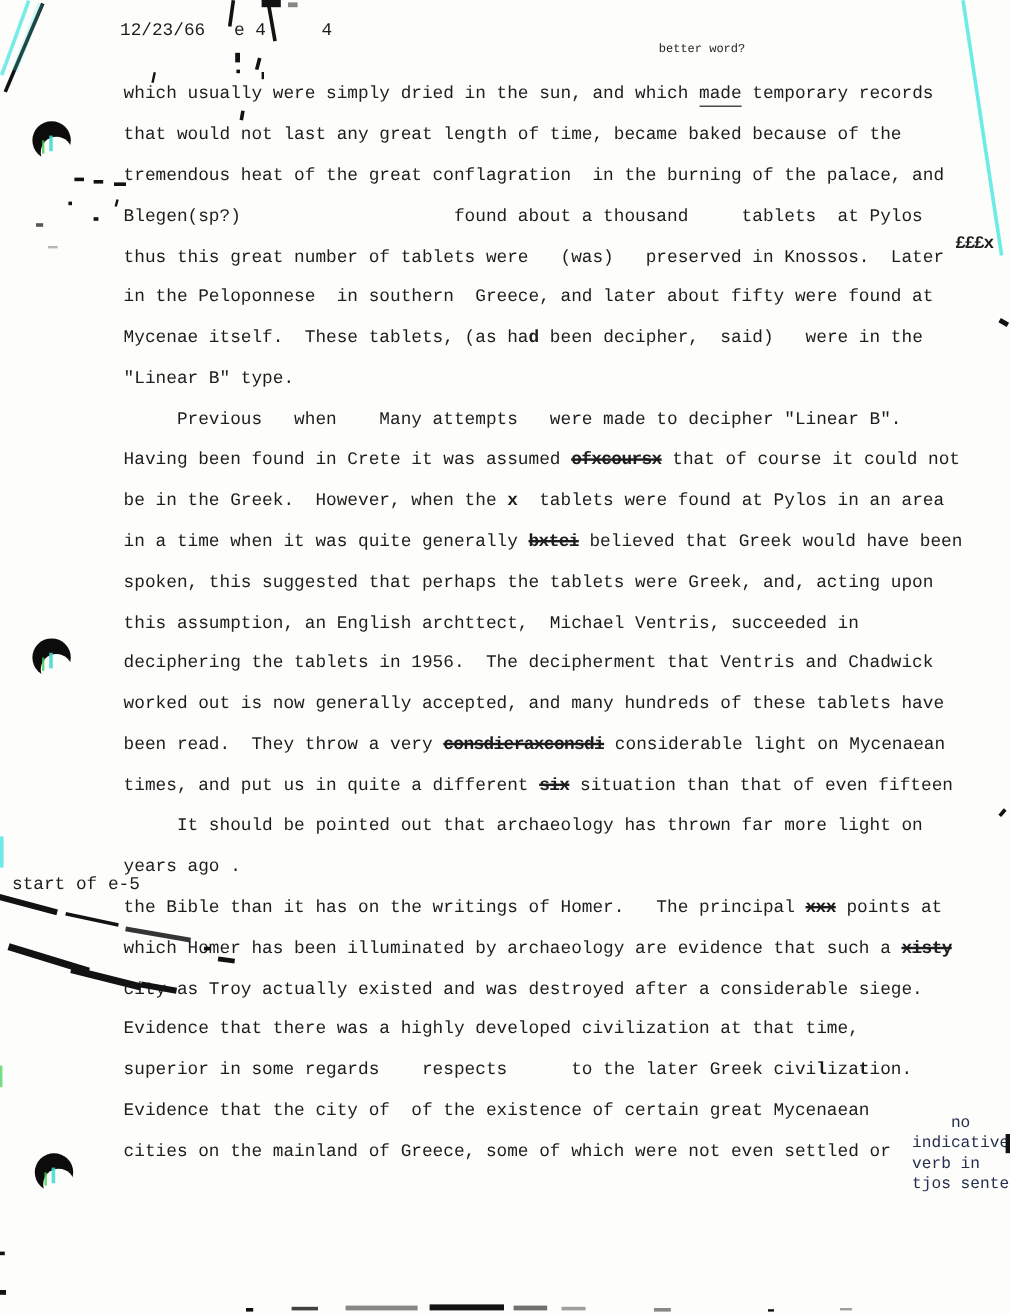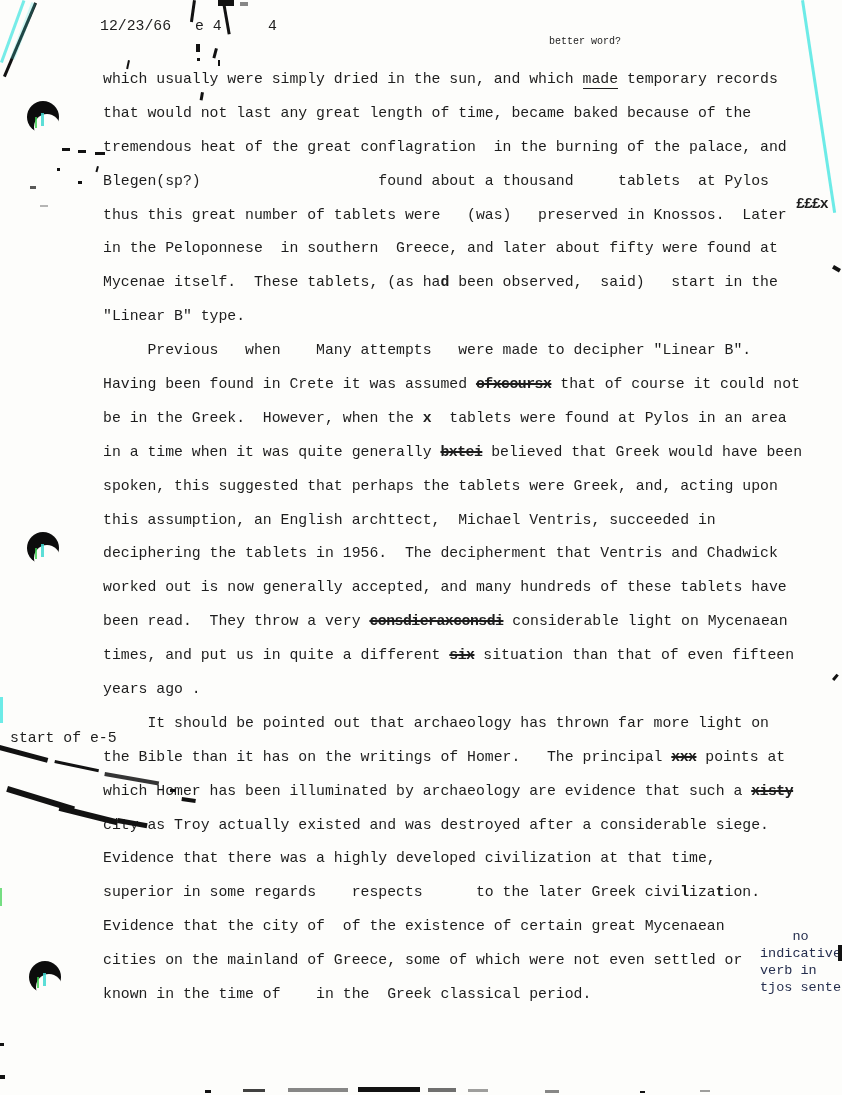--- a/index.html
+++ b/index.html
@@ -45,42 +45,41 @@
   <span id="overstrike-mark" class="pos">£££x</span>
   <div id="right-note" class="pos"><div>    no</div><div>indicative</div><div>verb in</div><div>tjos senten</div></div>
 
   <div id="body-text">
       <div class="tline"><span>which usually were simply dried in the sun, and which </span><span class="uline">made</span><span> temporary records</span></div>
       <div class="tline"><span>that would not last any great length of time, became baked because of the</span></div>
       <div class="tline"><span>tremendous heat of the great conflagration  in the burning of the palace, and</span></div>
       <div class="tline"><span>Blegen(sp?)                    found about a thousand     tablets  at Pylos</span></div>
       <div class="tline"><span>thus this great number of tablets were   (was)   preserved in Knossos.  Later</span></div>
       <div class="tline"><span>in the Peloponnese  in southern  Greece, and later about fifty were found at</span></div>
-      <div class="tline"><span>Mycenae itself.  These tablets, (as ha</span><span class="bold">d</span><span> been observed,  said)   start in the</span></div>
+      <div class="tline"><span>Mycenae itself.  These tablets, (as ha</span><span class="bold">d</span><span> been decipher,  said)   were in the</span></div>
       <div class="tline"><span>"Linear B" type.</span></div>
       <div class="tline"><span>     Previous   when    Many attempts   were made to decipher "Linear B".</span></div>
       <div class="tline"><span>Having been found in Crete it was assumed </span><span class="strike">ofxcoursx</span><span> that of course it could not</span></div>
       <div class="tline"><span>be in the Greek.  However, when the </span><span class="bold">x</span><span>  tablets were found at Pylos in an area</span></div>
       <div class="tline"><span>in a time when it was quite generally </span><span class="strike">bxtei</span><span> believed that Greek would have been</span></div>
       <div class="tline"><span>spoken, this suggested that perhaps the tablets were Greek, and, acting upon</span></div>
       <div class="tline"><span>this assumption, an English archttect,  Michael Ventris, succeeded in</span></div>
       <div class="tline"><span>deciphering the tablets in 1956.  The decipherment that Ventris and Chadwick</span></div>
       <div class="tline"><span>worked out is now generally accepted, and many hundreds of these tablets have</span></div>
       <div class="tline"><span>been read.  They throw a very </span><span class="strike">consdieraxconsdi</span><span> considerable light on Mycenaean</span></div>
       <div class="tline"><span>times, and put us in quite a different </span><span class="strike">six</span><span> situation than that of even fifteen</span></div>
+      <div class="tline"><span>     It should be pointed out that archaeology has thrown far more light on</span></div>
       <div class="tline"><span>years ago .</span></div>
-      <div class="tline"><span>     It should be pointed out that archaeology has thrown far more light on</span></div>
       <div class="tline"><span>the Bible than it has on the writings of Homer.   The principal </span><span class="strike">xxx</span><span> points at</span></div>
       <div class="tline"><span>which Homer has been illuminated by archaeology are evidence that such a </span><span class="strike">xisty</span></div>
       <div class="tline"><span>city as Troy actually existed and was destroyed after a considerable siege.</span></div>
       <div class="tline"><span>Evidence that there was a highly developed civilization at that time,</span></div>
       <div class="tline"><span>superior in some regards    respects      to the later Greek civi</span><span class="bold">l</span><span>iza</span><span class="bold">t</span><span>ion.</span></div>
       <div class="tline"><span>Evidence that the city of  of the existence of certain great Mycenaean</span></div>
       <div class="tline"><span>cities on the mainland of Greece, some of which were not even settled or</span></div>
-      <div class="tline"><span>known in the time of    in the  Greek classical period.</span></div>
     </div>
 
   <div class="hole" style="left:27px;top:101px;">
       <div class="bite"></div>
       <div class="f1"></div>
       <div class="f2"></div>
     </div>
   <div class="hole" style="left:27px;top:532px;">
       <div class="bite"></div>
       <div class="f1"></div>

